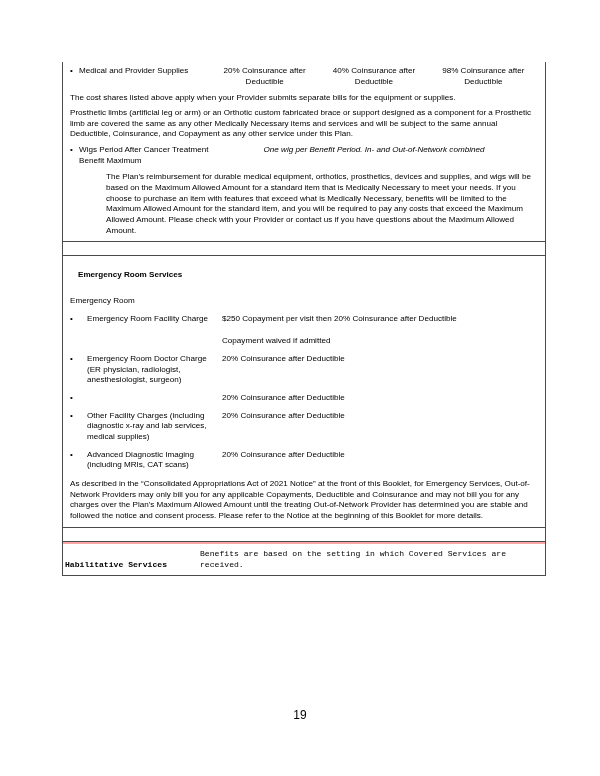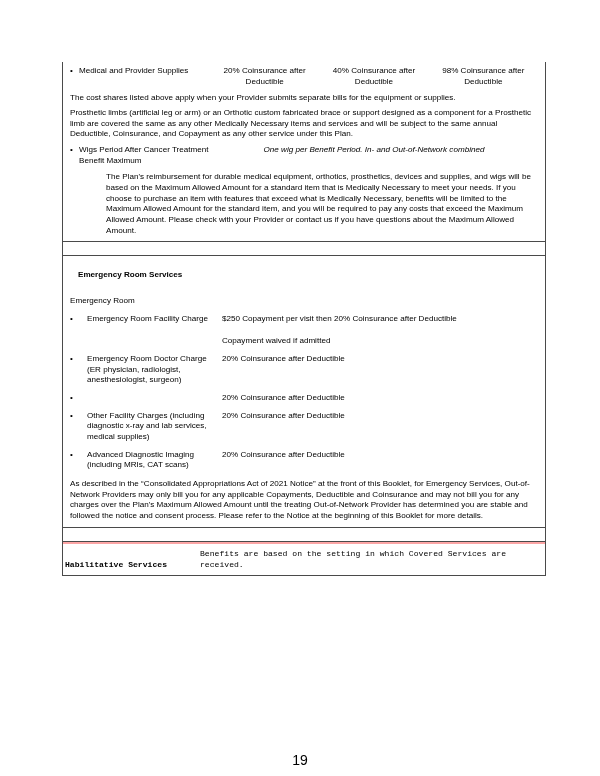--- a/index.html
+++ b/index.html
@@ -168,22 +168,21 @@
   .hab-row .c-val {
     flex: 1 1 0;
   }
 
   .page-number {
     position: absolute;
     left: 0;
     top: 708px;
     width: 600px;
     text-align: center;
-    font-size: 14px;
-    margin-top: 44px;
+    font-size: 12px;
   }
 </style>
 </head>
 <body>
 
 <div class="page">
 
   <div class="benefit-table">
 
     <div class="section">

